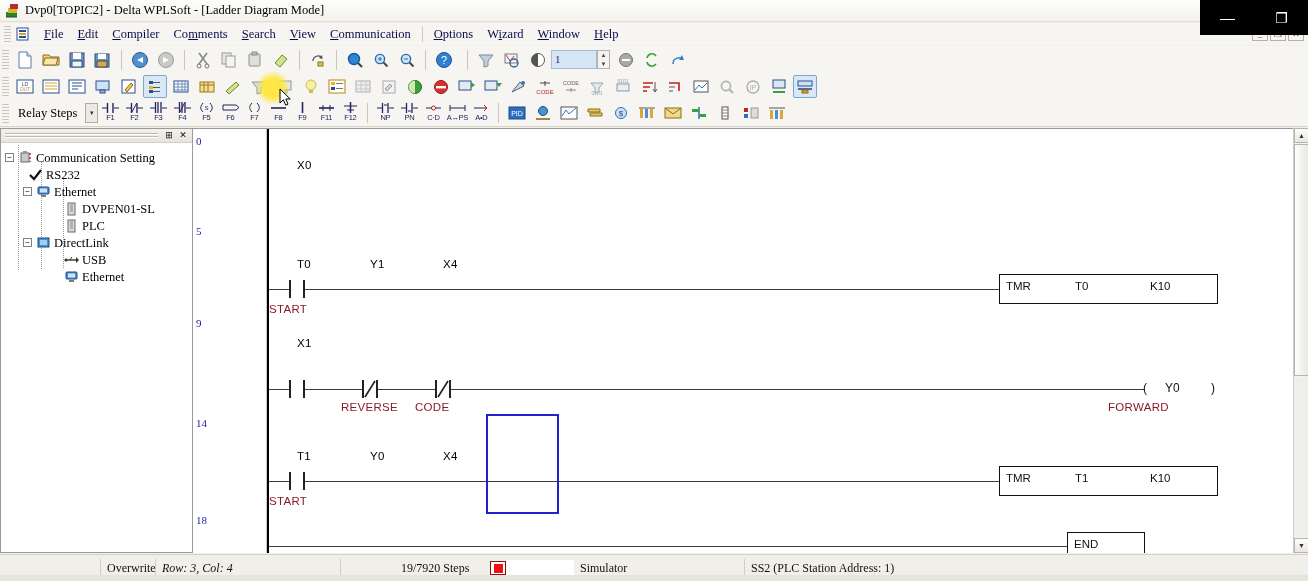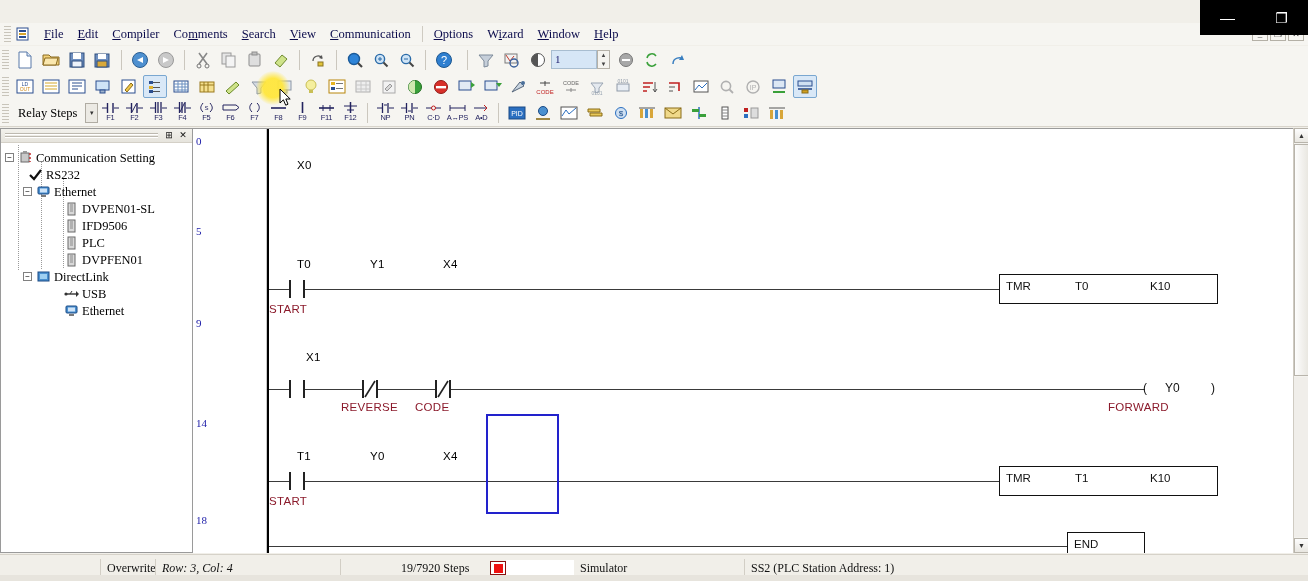--- a/index.html
+++ b/index.html
@@ -135,20 +135,31 @@
   .hl-circle { position:absolute; width:34px; height:34px; border-radius:50%;
                background:radial-gradient(circle, rgba(255,230,60,.95) 40%, rgba(255,230,60,.0) 72%); }
   .cursor { position:absolute; width:13px; height:19px; }
   .bottomshade { position:absolute; left:0; top:575px; width:1308px; height:6px; background:#e7e4dd; }
 </style>
 </head>
 <body>
 
 <div class="app">
 
+  <div class="titlebar">
+    <span class="title-icon">
+      <svg width="16" height="16" viewBox="0 0 16 16">
+        <rect x="2" y="9" width="11" height="5" fill="#2f7f2f"></rect>
+        <rect x="4" y="5" width="9" height="5" fill="#d9b320"></rect>
+        <rect x="6" y="1" width="8" height="5" fill="#b03030"></rect>
+        <path d="M2 14 L13 14" stroke="#1d4f1d" stroke-width="1"></path>
+      </svg>
+    </span>
+    <span class="title-text">Dvp0[TOPIC2] - Delta WPLSoft - [Ladder Diagram Mode]</span>
+  </div>
 
   <div class="menubar">
     <span class="menu-grip"></span>
     <span class="menu-appicon">
       <svg width="17" height="17" viewBox="0 0 17 17">
         <rect x="3" y="2" width="11" height="12" fill="#fff" stroke="#2a4d8f"></rect>
         <rect x="5" y="4" width="7" height="2" fill="#2a4d8f"></rect>
         <rect x="5" y="7" width="7" height="2" fill="#d8a52a"></rect>
         <rect x="5" y="10" width="7" height="2" fill="#2a4d8f"></rect>
       </svg>
@@ -812,39 +823,21 @@
           </span>
         <span class="tlabel">DVPEN01-SL</span>
       </div>
       <div class="tnode" style="padding-left:58px">
         <span class="ticon">
           <svg width="15" height="14" viewBox="0 0 15 14">
               <rect x="4" y="1" width="7" height="12" fill="#d8d8d8" stroke="#6a6a6a"></rect>
               <path d="M6 3h3M6 5h3M6 7h3M6 9h3" stroke="#8a8a8a"></path>
             </svg>
           </span>
-        <span class="tlabel">IFD9506</span>
-      </div>
-      <div class="tnode" style="padding-left:58px">
-        <span class="ticon">
-          <svg width="15" height="14" viewBox="0 0 15 14">
-              <rect x="4" y="1" width="7" height="12" fill="#d8d8d8" stroke="#6a6a6a"></rect>
-              <path d="M6 3h3M6 5h3M6 7h3M6 9h3" stroke="#8a8a8a"></path>
-            </svg>
-          </span>
         <span class="tlabel">PLC</span>
-      </div>
-      <div class="tnode" style="padding-left:58px">
-        <span class="ticon">
-          <svg width="15" height="14" viewBox="0 0 15 14">
-              <rect x="4" y="1" width="7" height="12" fill="#d8d8d8" stroke="#6a6a6a"></rect>
-              <path d="M6 3h3M6 5h3M6 7h3M6 9h3" stroke="#8a8a8a"></path>
-            </svg>
-          </span>
-        <span class="tlabel">DVPFEN01</span>
       </div>
 
       <div class="tnode" style="padding-left:18px">
         <span class="texp">−</span>
         <span class="ticon">
           <svg width="15" height="14" viewBox="0 0 15 14">
               <rect x="2" y="2" width="11" height="9" fill="#4a90d0" stroke="#1a4a85"></rect>
               <rect x="4" y="4" width="7" height="5" fill="#9fd0f2"></rect>
             </svg>
           </span>
@@ -930,21 +923,21 @@
       <div class="wire" style="left:184px; top:260px; width:694px;"></div>
 
       <span class="dev-cmt" style="left:74px;  top:272px;">REVERSE</span>
       <span class="dev-cmt" style="left:148px; top:272px;">CODE</span>
 
       <span class="coil" style="left:876px; top:252px;">(</span>
       <span class="coil" style="left:898px; top:252px;">Y0</span>
       <span class="coil" style="left:944px; top:252px;">)</span>
       <span class="dev-cmt" style="left:841px; top:272px;">FORWARD</span>
 
-      <span class="dev-name" style="left:30px; top:222px;margin-left:9px;">X1</span>
+      <span class="dev-name" style="left:30px; top:208px;">X1</span>
       <div class="wire" style="left:2px;  top:352px; width:20px;"></div>
       <div class="contact" style="left:22px; top:343px; width:16px; height:18px;">
         <span class="bar l"></span>
           <span class="bar r"></span>
         </div>
       <div class="wire" style="left:38px; top:352px; width:694px;"></div>
       <span class="dev-cmt" style="left:2px; top:366px;">START</span>
 
       <div class="funcbox" style="left:732px; top:337px; width:219px; height:30px;">
         <span style="left:6px">TMR</span>

